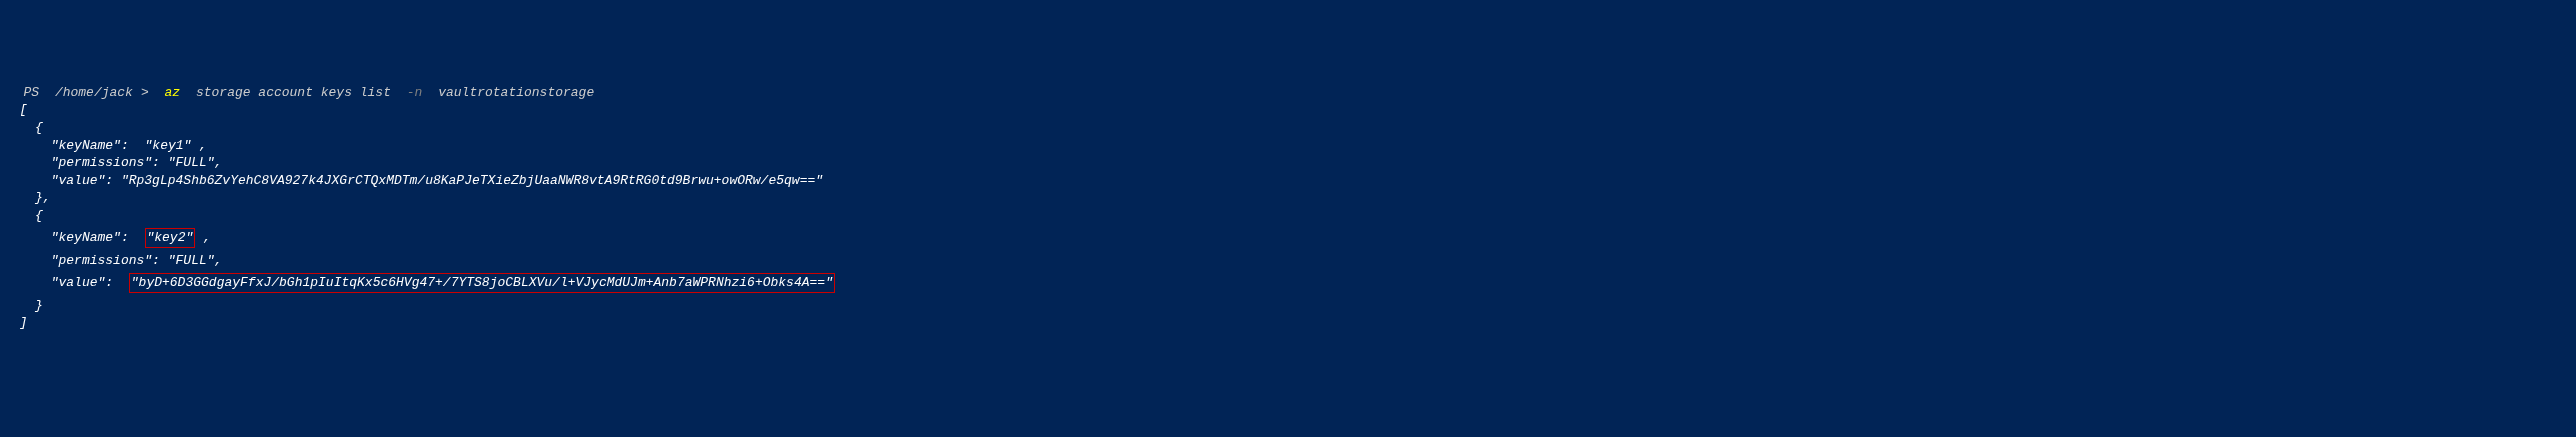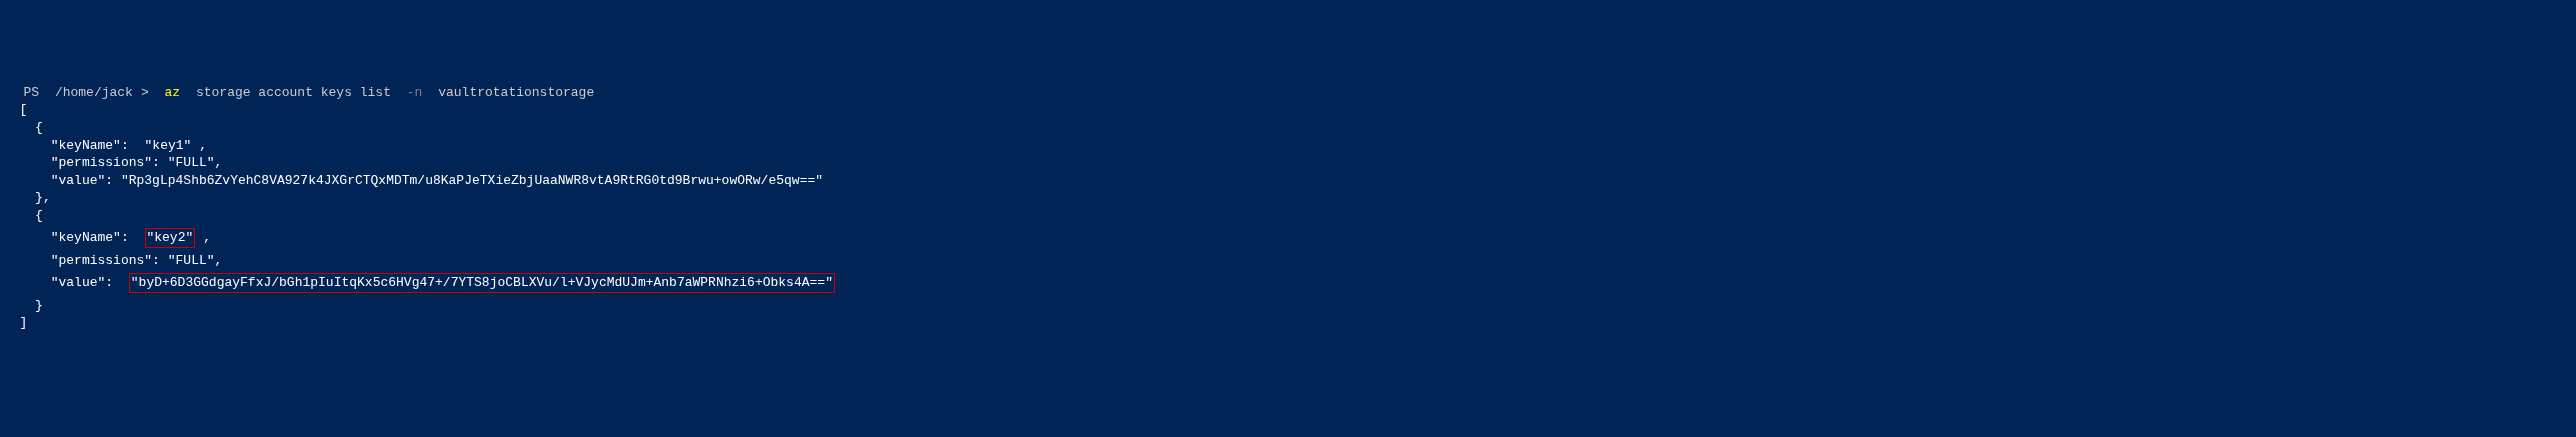--- a/index.html
+++ b/index.html
@@ -1,18 +1,19 @@
 <!DOCTYPE html>
 <html style="font-size:14px"><head>
   <meta charset="utf-8">
   <style>
     * {
       margin: 4px;
       padding: 0;
       box-sizing: border-box;
+      font-style: italic;
     }
     body {
       background-color: #012456;
       color: #cccccc;
       font-family: 'Consolas', 'Courier New', monospace;
       font-size: 13px;
       line-height: 1.35;
       padding: 1.7px 3.5px;
       white-space: pre;
     }

